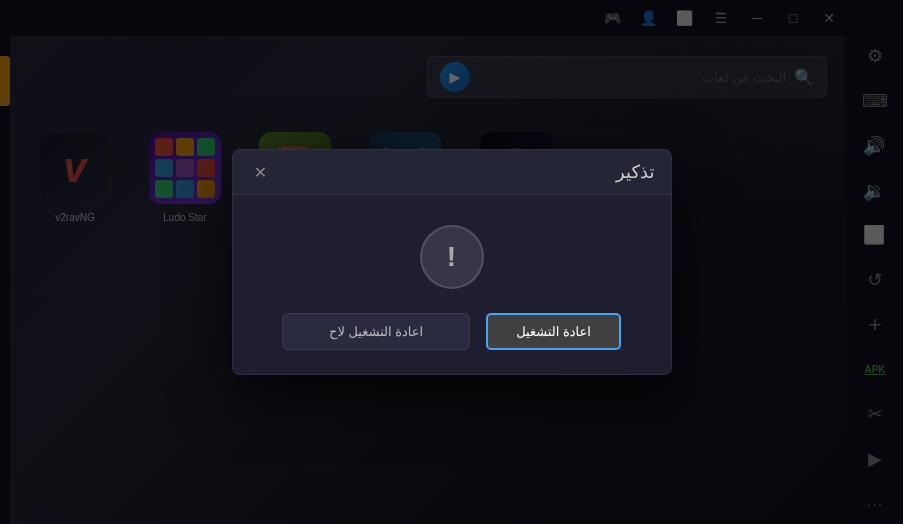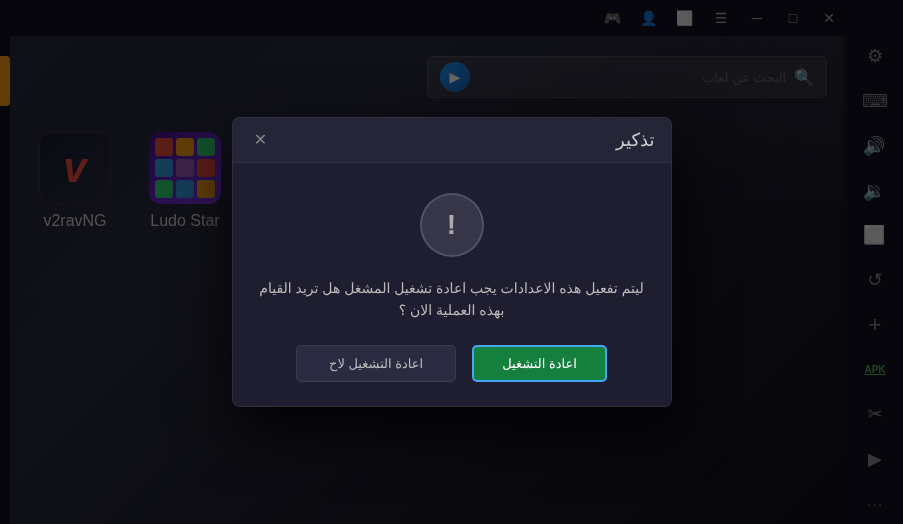--- a/index.html
+++ b/index.html
@@ -190,21 +190,21 @@
       border-radius: 12px;
       overflow: hidden;
       display: flex;
       align-items: center;
       justify-content: center;
       font-size: 28px;
     }
 
     .app-label {
       color: #ccc;
-      font-size: 16px;
+      font-size: 10px;
       text-align: center;
       direction: rtl;
     }
 
     
     .icon-v2ray {
       background: linear-gradient(135deg, #1a1a2e, #2a2a3e);
       border: 1px solid #333;
     }
     .icon-ludo {
@@ -355,33 +355,33 @@
 
     .dialog-footer {
       display: flex;
       justify-content: center;
       gap: 16px;
       padding: 0 24px 24px;
       direction: rtl;
     }
 
     .btn-secondary {
-      padding: 10px 32px;
+      padding: 10px 46px;
       background: #2a2a40;
       color: #bbb;
       border: 1px solid #3a3a50;
       border-radius: 5px;
       font-size: 13px;
       cursor: pointer;
       direction: rtl;
     }
 
     .btn-primary {
       padding: 0 28px;
-      background: #15803d;
+      background: #404040;
       color: white;
       border: 2px solid #42a5f5;
       border-radius: 5px;
       font-size: 13px;
       cursor: pointer;
       direction: rtl;
       font-weight: 500;
     }
   </style>
 </head>
@@ -487,21 +487,20 @@
 
       <div class="dialog-header">
         <span class="dialog-title">تذكير</span>
         <div class="dialog-close">✕</div>
       </div>
 
       <div class="dialog-body">
         <div class="warning-circle">
           <span>!</span>
         </div>
-        <p class="dialog-message">ليتم تفعيل هذه الاعدادات يجب اعادة تشغيل المشغل هل تريد القيام بهذه العملية الان ؟</p>
       </div>
 
       <div class="dialog-footer">
         <button class="btn-primary">اعادة التشغيل</button>
         <button class="btn-secondary">اعادة التشغيل لاح</button>
       </div>
     </div>
   </div>
 </div>
 

